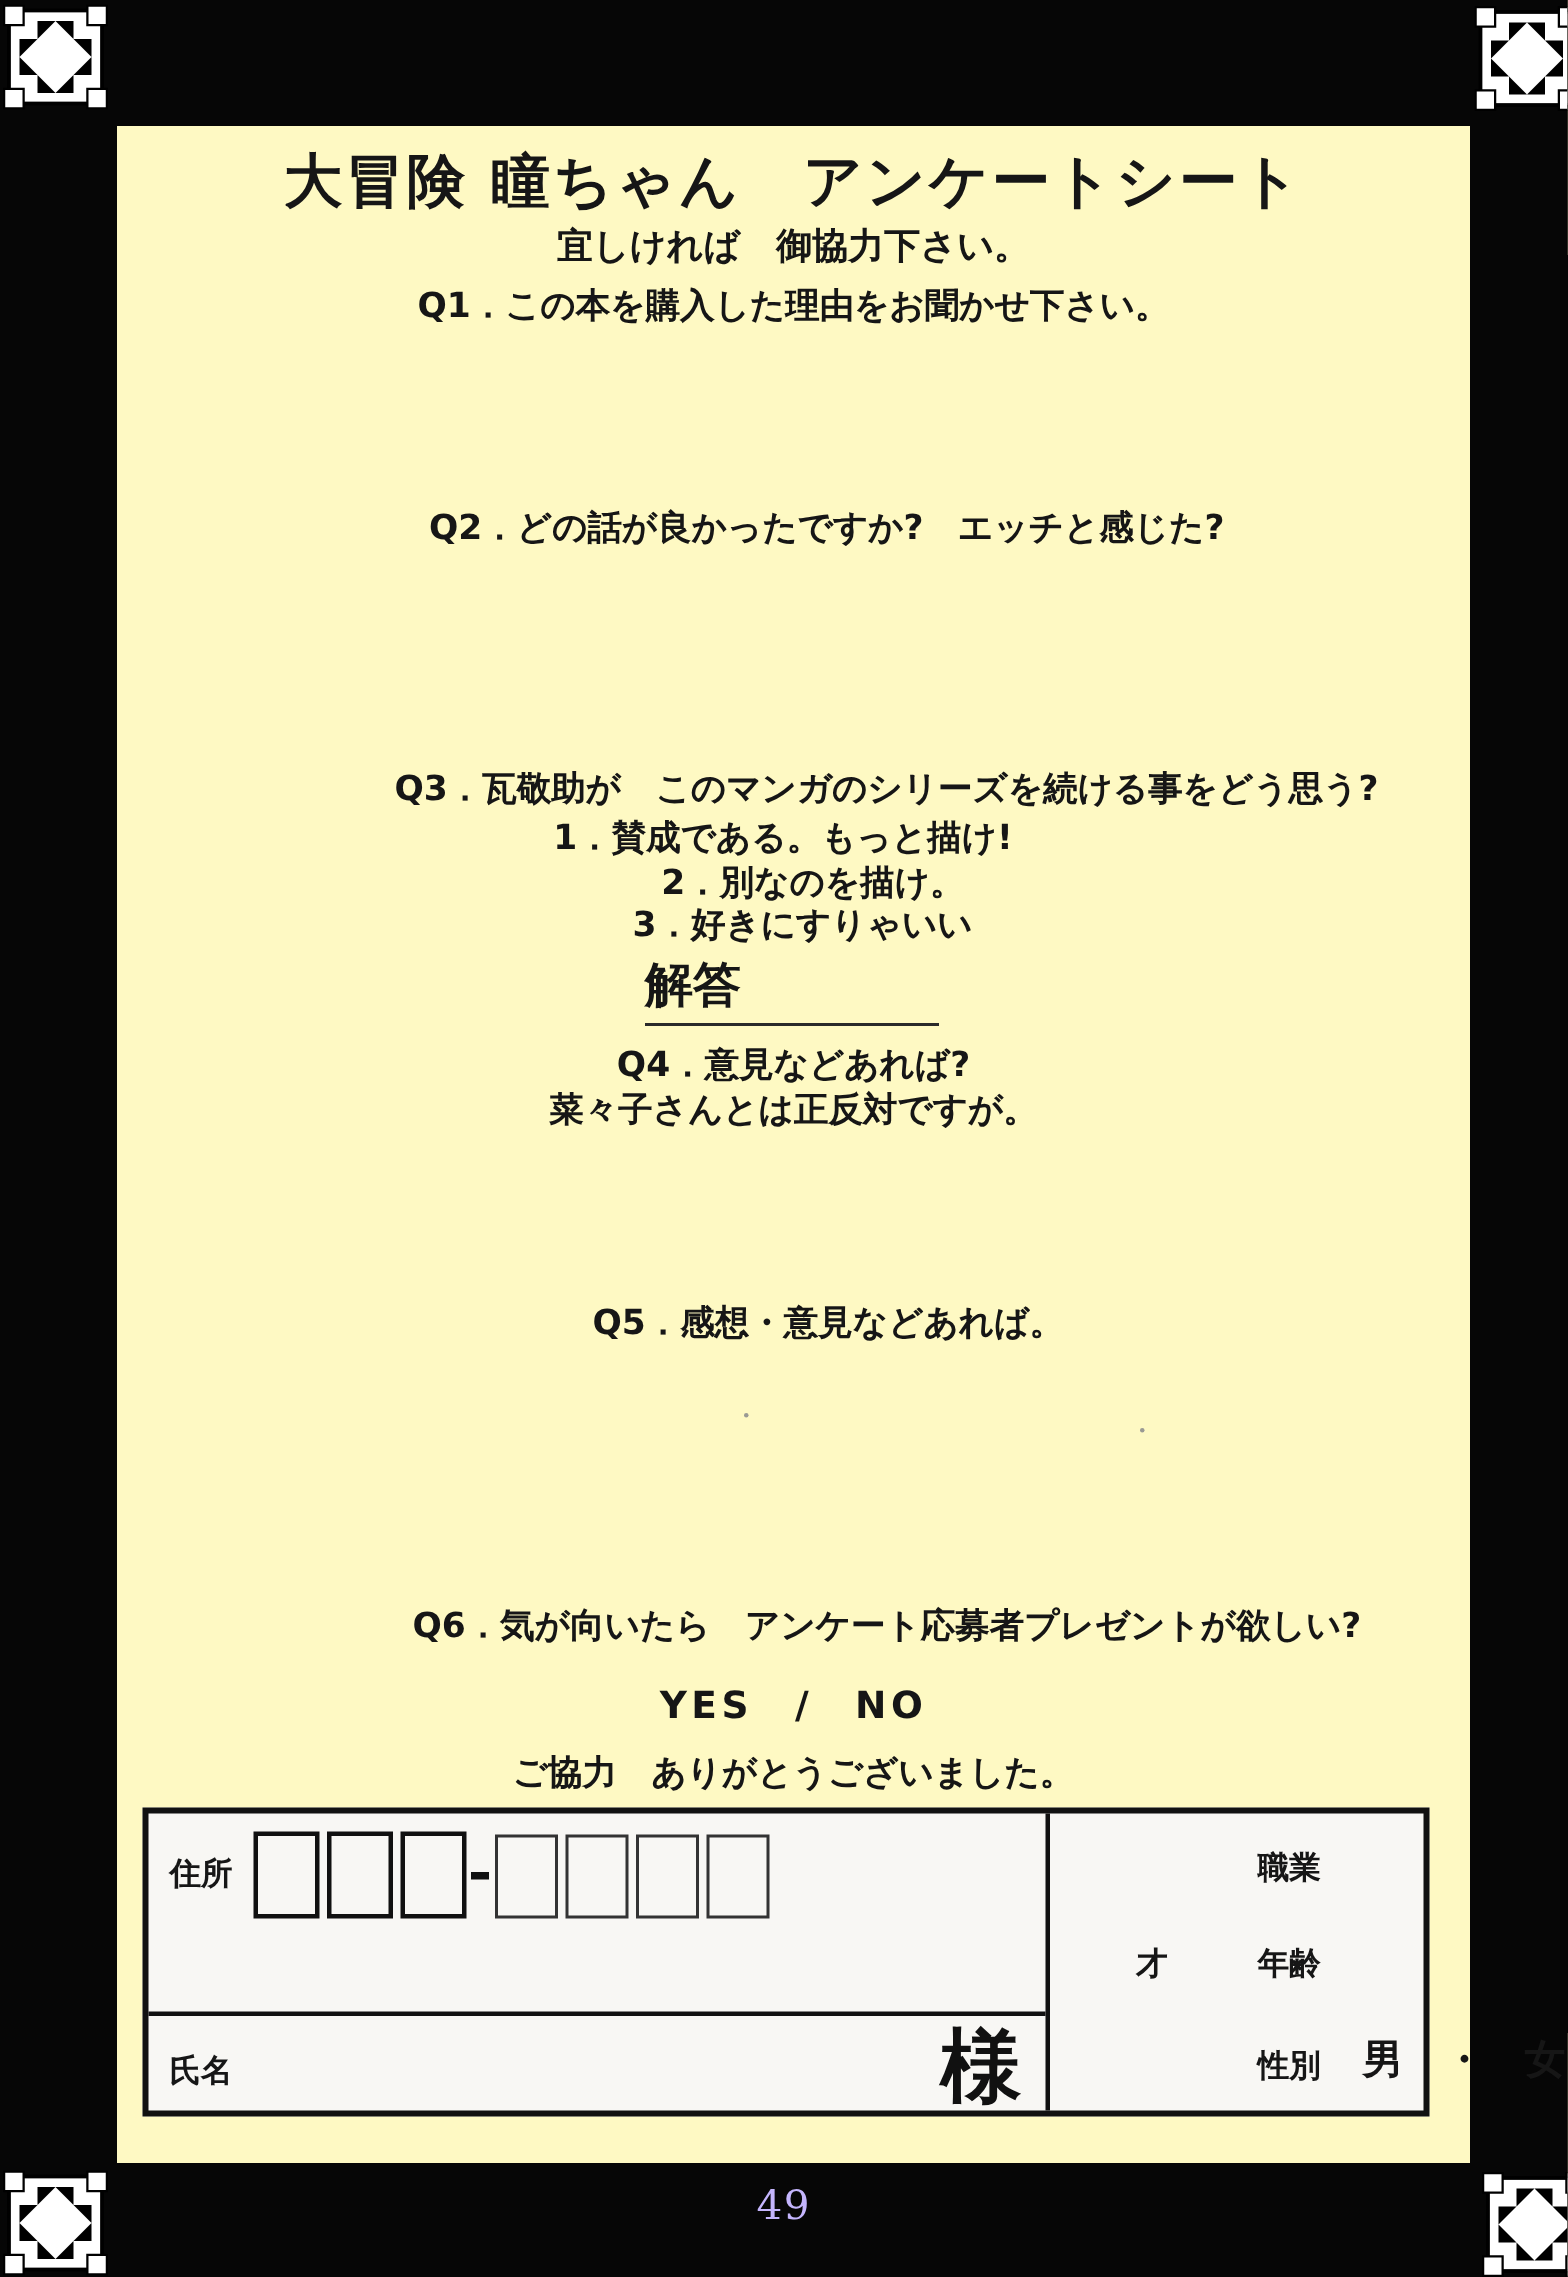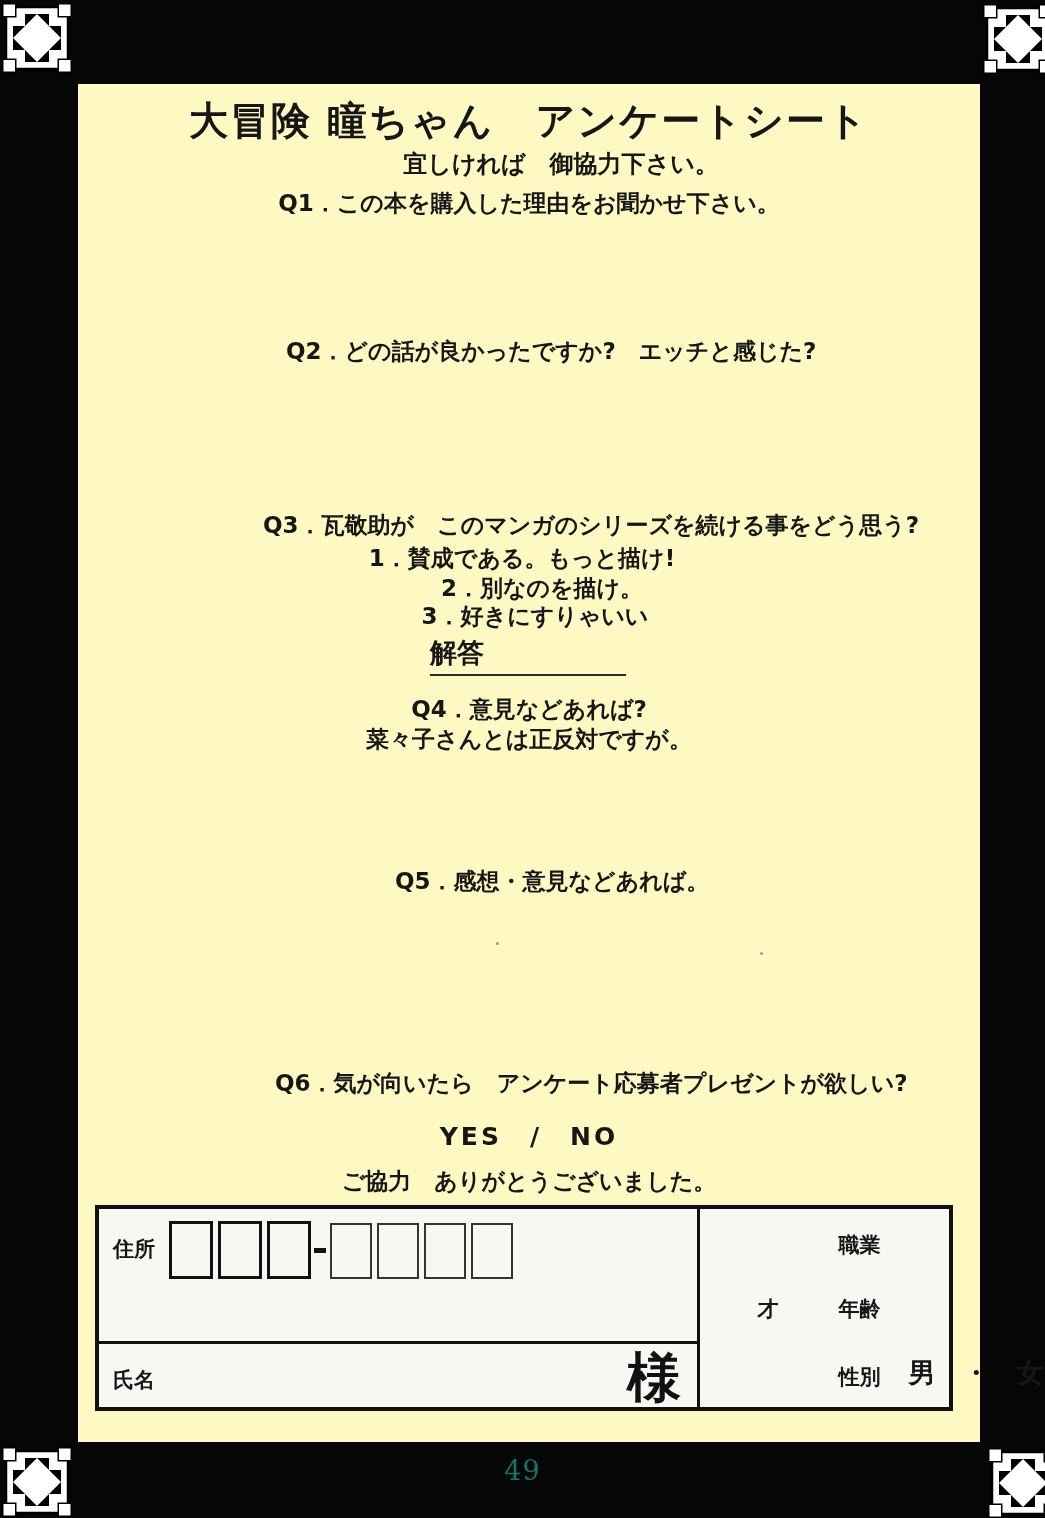--- a/index.html
+++ b/index.html
@@ -19,30 +19,30 @@
   .paper{
     position:absolute;left:78px;top:84px;
     width:902px;height:1358px;
     background:#fef9c3;
     color:#161616;
   }
   .line{position:absolute;white-space:nowrap;font-weight:600;}
   .centered{left:0;width:100%;text-align:center;}
 
   .title{top:10px;font-size:39px;font-weight:700;letter-spacing:2px;}
-  .subtitle{top:64px;font-size:24px;margin-left:32px;}
+  .subtitle{top:64px;font-size:24px;}
   .q1{top:104px;font-size:23px;}
   .q2{top:252px;left:208px;font-size:23px;}
   .q3{top:426px;left:185px;font-size:23px;}
   .q3opt1{top:459px;font-size:23px;transform:translateX(-7px);}
   .q3opt2{top:489px;font-size:23px;transform:translateX(13px);}
   .q3opt3{top:517px;font-size:23px;transform:translateX(6px);}
   .answer{
     position:absolute;top:551px;left:352px;width:196px;
-    font-size:27px;font-weight:700;
+    font-size:32px;font-weight:700;
     border-bottom:2px solid #2a2a2a;padding-bottom:3px;
   }
   .q4{top:610px;font-size:23px;}
   .q4note{top:640px;font-size:23px;}
   .q5{top:782px;left:317px;font-size:23px;}
   .q6{top:984px;left:197px;font-size:23px;}
   .yesno{top:1036px;font-size:25px;letter-spacing:3px;font-weight:700;}
   .thanks{top:1082px;font-size:23px;}
 
   .speck{position:absolute;background:#9a9a94;border-radius:50%;}
@@ -77,21 +77,21 @@
   }
   .postal-row{position:absolute;left:70px;top:12px;display:flex;align-items:flex-start;}
   .pbox{width:38px;height:52px;background:#f8f7f4;margin-right:5px;}
   .pbox.thick{border:3px solid #111;}
   .pbox.thin{border:2px solid #333;margin-top:2px;}
   .phyphen{width:12px;height:58px;display:flex;align-items:center;margin-right:4px;margin-left:-2px;}
   .phyphen i{display:block;width:12px;height:5px;background:#111;}
 
   .page-number{
     position:absolute;left:0;width:100%;bottom:32px;
-    text-align:center;color:#0f766e;
+    text-align:center;color:#c4b5fd;
     font-family:"DejaVu Serif", serif;font-size:27px;letter-spacing:1px;
   }
 </style>
 </head>
 <body>
 
 <div class="frame">
 
   <div class="corner-star star-tl">
     <svg viewBox="0 0 70 70" width="70" height="70">

